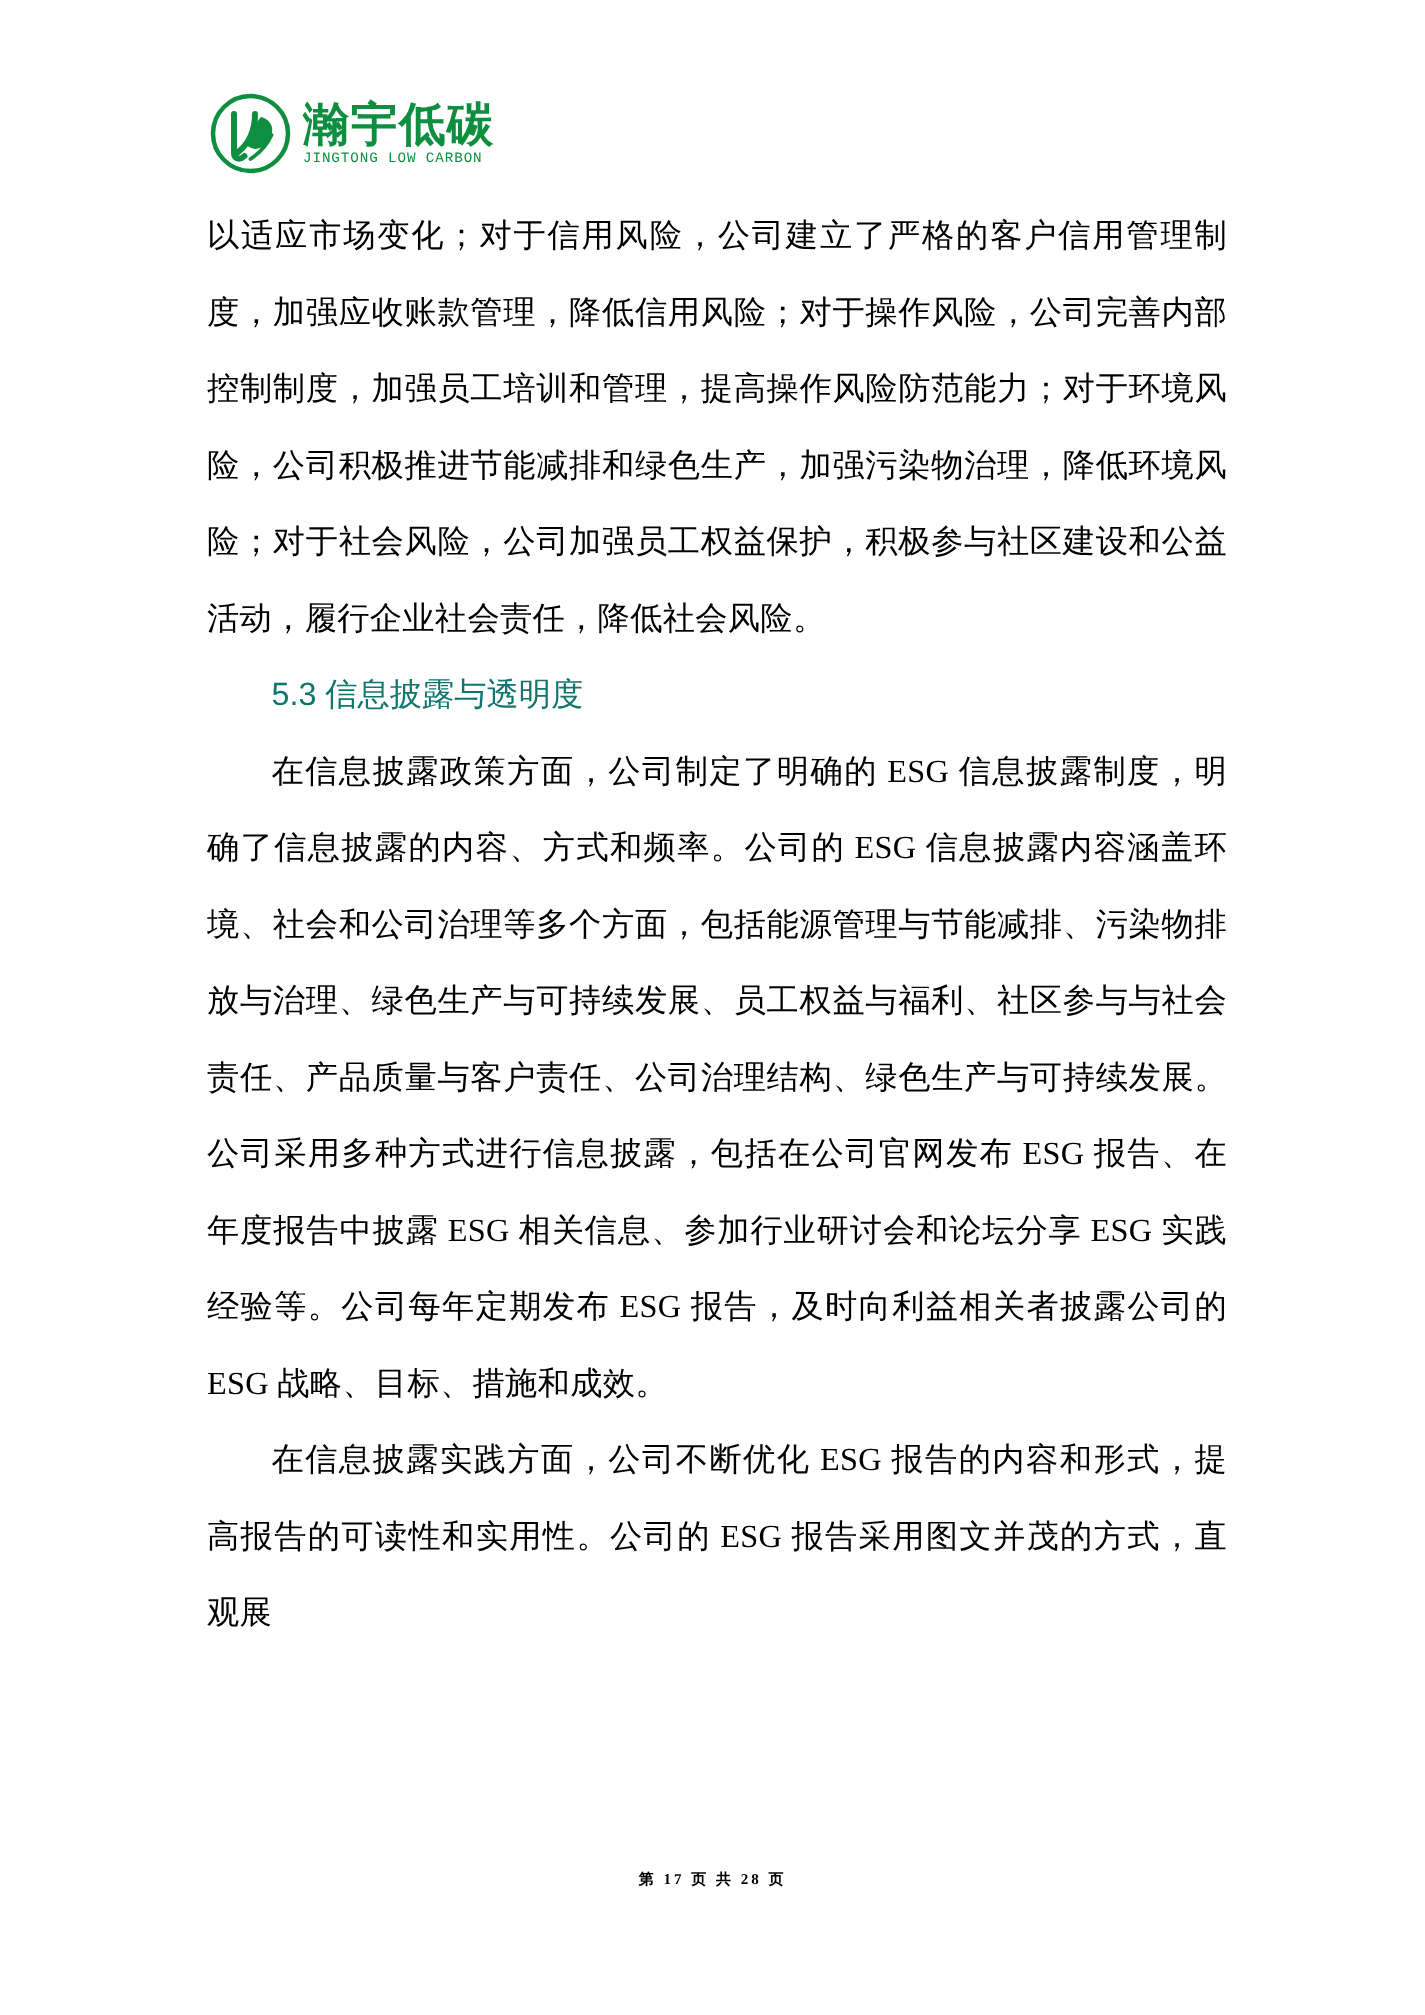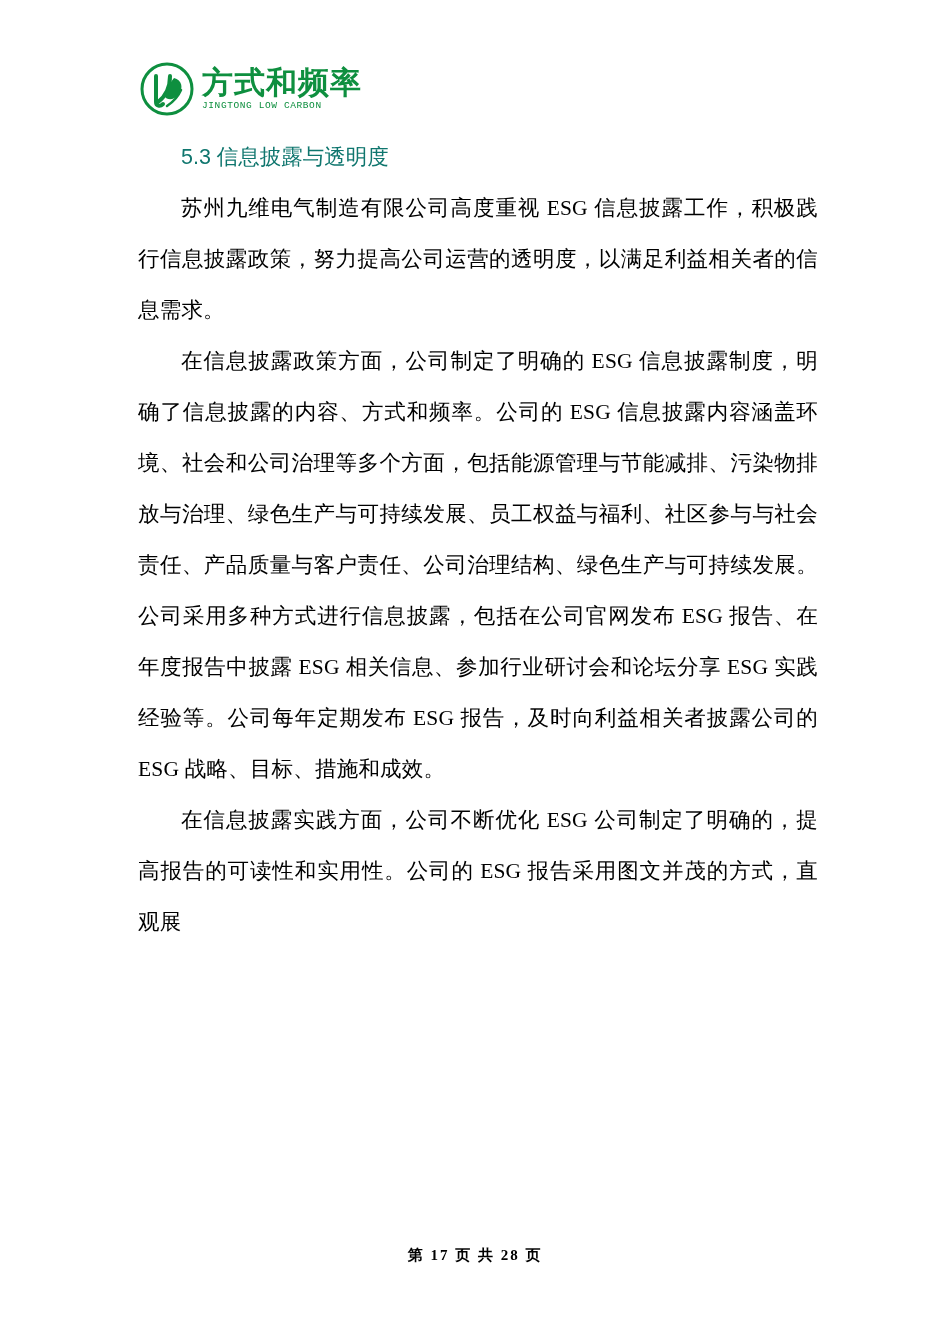--- a/index.html
+++ b/index.html
@@ -73,21 +73,21 @@
     color: #0f766e;
     text-indent: 2em;
     font-family: "Liberation Sans", sans-serif;
   }
   .footer {
     position: absolute;
     left: 0;
     right: 0;
     top: 1246px;
     text-align: center;
-    font-size: 15px;
+    font-size: 10px;
     font-family: "Liberation Serif", serif;
     color: #000000;
     font-weight: bold;
     letter-spacing: 2px;
   }
 </style>
 </head>
 <body>
 
 <div class="page">
@@ -96,27 +96,27 @@
     <span class="logo-mark">
       <svg width="54" height="54" viewBox="0 0 54 54" xmlns="http://www.w3.org/2000/svg">
         <ellipse cx="27" cy="27" rx="25" ry="25" fill="none" stroke="#0e8f3f" stroke-width="3"></ellipse>
         <path d="M16 14 L16 40 C16 44 20 45 23 42" fill="none" stroke="#0e8f3f" stroke-width="4" stroke-linecap="round"></path>
         <path d="M30 14 C30 26 26 34 18 40" fill="none" stroke="#0e8f3f" stroke-width="4" stroke-linecap="round"></path>
         <path d="M34 16 C42 18 44 26 38 33 C33 39 27 38 24 34 C28 26 30 20 34 16 Z" fill="#0e8f3f"></path>
         <path d="M27 44 C33 40 38 35 41 28" fill="none" stroke="#0e8f3f" stroke-width="2.5" stroke-linecap="round"></path>
       </svg>
     </span>
     <span class="logo-text-wrap">
-      <span class="logo-cn">方式和频率</span>
+      <span class="logo-cn">瀚宇低碳</span>
       <span class="logo-en">JINGTONG LOW CARBON</span>
     </span>
   </div>
 
   <div class="body-text">
+    <p class="para">以适应市场变化；对于信用风险，公司建立了严格的客户信用管理制度，加强应收账款管理，降低信用风险；对于操作风险，公司完善内部控制制度，加强员工培训和管理，提高操作风险防范能力；对于环境风险，公司积极推进节能减排和绿色生产，加强污染物治理，降低环境风险；对于社会风险，公司加强员工权益保护，积极参与社区建设和公益活动，履行企业社会责任，降低社会风险。</p>
     <p class="heading">5.3 信息披露与透明度</p>
-    <p class="para indent">苏州九维电气制造有限公司高度重视 ESG 信息披露工作，积极践行信息披露政策，努力提高公司运营的透明度，以满足利益相关者的信息需求。</p>
     <p class="para indent">在信息披露政策方面，公司制定了明确的 ESG 信息披露制度，明确了信息披露的内容、方式和频率。公司的 ESG 信息披露内容涵盖环境、社会和公司治理等多个方面，包括能源管理与节能减排、污染物排放与治理、绿色生产与可持续发展、员工权益与福利、社区参与与社会责任、产品质量与客户责任、公司治理结构、绿色生产与可持续发展。公司采用多种方式进行信息披露，包括在公司官网发布 ESG 报告、在年度报告中披露 ESG 相关信息、参加行业研讨会和论坛分享 ESG 实践经验等。公司每年定期发布 ESG 报告，及时向利益相关者披露公司的 ESG 战略、目标、措施和成效。</p>
-    <p class="para indent">在信息披露实践方面，公司不断优化 ESG 公司制定了明确的，提高报告的可读性和实用性。公司的 ESG 报告采用图文并茂的方式，直观展</p>
+    <p class="para indent">在信息披露实践方面，公司不断优化 ESG 报告的内容和形式，提高报告的可读性和实用性。公司的 ESG 报告采用图文并茂的方式，直观展</p>
   </div>
 
   <div class="footer">第 17 页 共 28 页</div>
 
 </div>
 
 </body></html>

